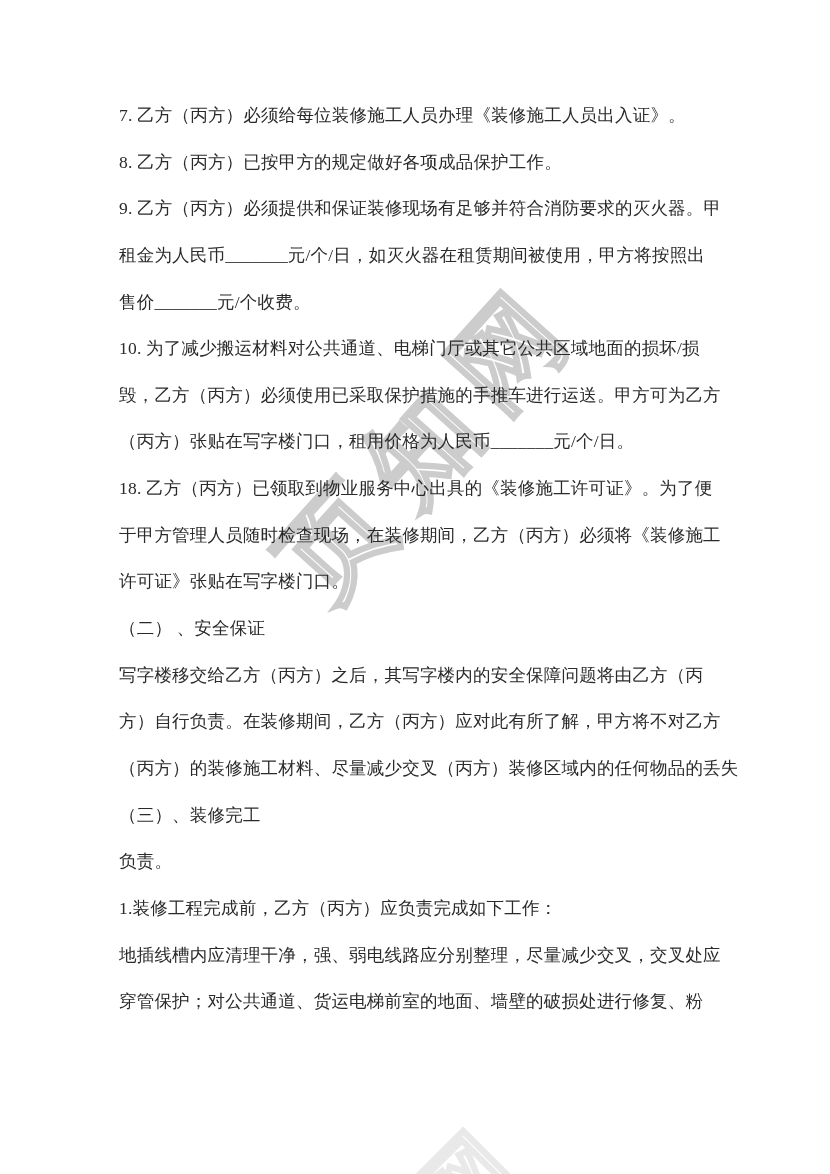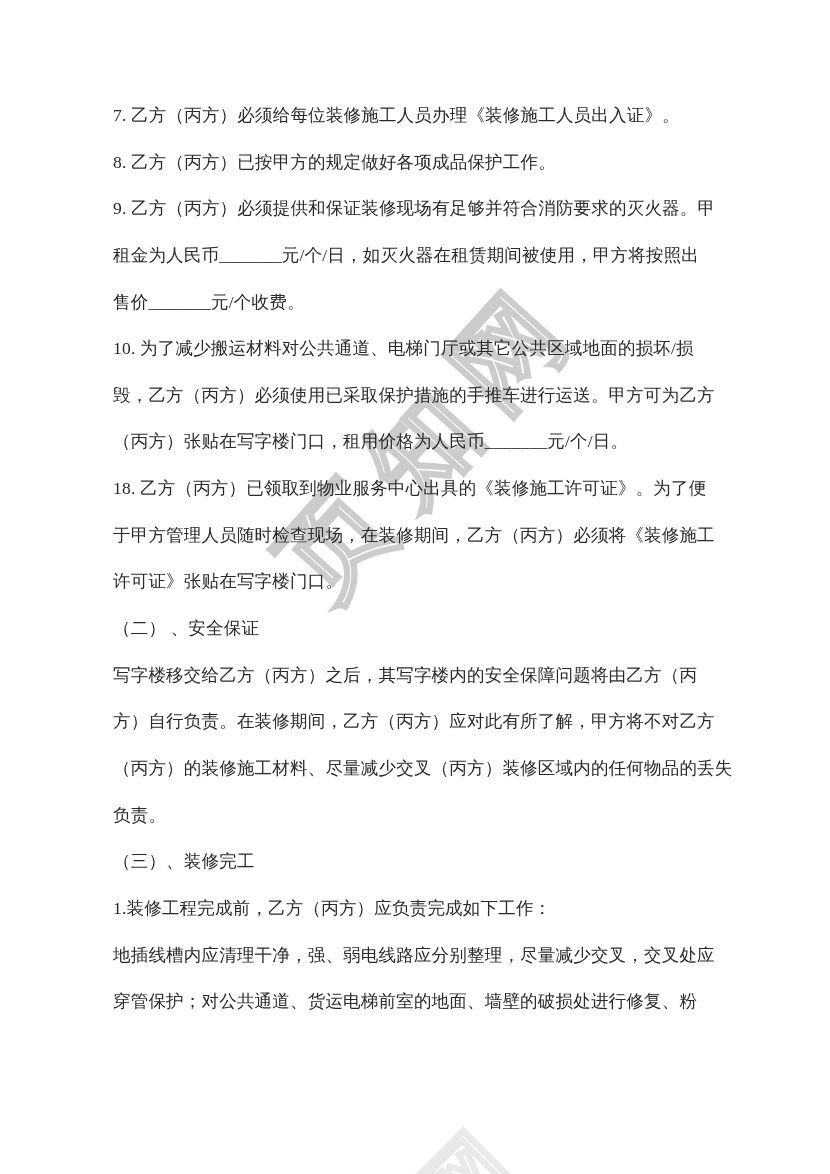--- a/index.html
+++ b/index.html
@@ -11,21 +11,21 @@
   }
   .page {
     position: relative;
     width: 830px;
     height: 1174px;
     background: #ffffff;
     overflow: hidden;
   }
   .doc-body {
     position: absolute;
-    left: 113px;
+    left: 119px;
     top: 92px;
     width: 640px;
     z-index: 2;
   }
   .doc-line {
     height: 46.65px;
     line-height: 46.65px;
     font-size: 17.5px;
     color: #2a2a2a;
     white-space: nowrap;
@@ -72,20 +72,20 @@
     <div class="doc-line">10. 为了减少搬运材料对公共通道、电梯门厅或其它公共区域地面的损坏/损</div>
     <div class="doc-line">毁，乙方（丙方）必须使用已采取保护措施的手推车进行运送。甲方可为乙方</div>
     <div class="doc-line">（丙方）张贴在写字楼门口，租用价格为人民币_______元/个/日。</div>
     <div class="doc-line">18. 乙方（丙方）已领取到物业服务中心出具的《装修施工许可证》。为了便</div>
     <div class="doc-line">于甲方管理人员随时检查现场，在装修期间，乙方（丙方）必须将《装修施工</div>
     <div class="doc-line">许可证》张贴在写字楼门口。</div>
     <div class="doc-line">（二） 、安全保证</div>
     <div class="doc-line">写字楼移交给乙方（丙方）之后，其写字楼内的安全保障问题将由乙方（丙</div>
     <div class="doc-line">方）自行负责。在装修期间，乙方（丙方）应对此有所了解，甲方将不对乙方</div>
     <div class="doc-line">（丙方）的装修施工材料、尽量减少交叉（丙方）装修区域内的任何物品的丢失</div>
+    <div class="doc-line">（三）、装修完工</div>
     <div class="doc-line">负责。</div>
-    <div class="doc-line">（三）、装修完工</div>
     <div class="doc-line">1.装修工程完成前，乙方（丙方）应负责完成如下工作：</div>
     <div class="doc-line">地插线槽内应清理干净，强、弱电线路应分别整理，尽量减少交叉，交叉处应</div>
     <div class="doc-line">穿管保护；对公共通道、货运电梯前室的地面、墙壁的破损处进行修复、粉</div>
   </div>
 
 </div>
 
 </body></html>

